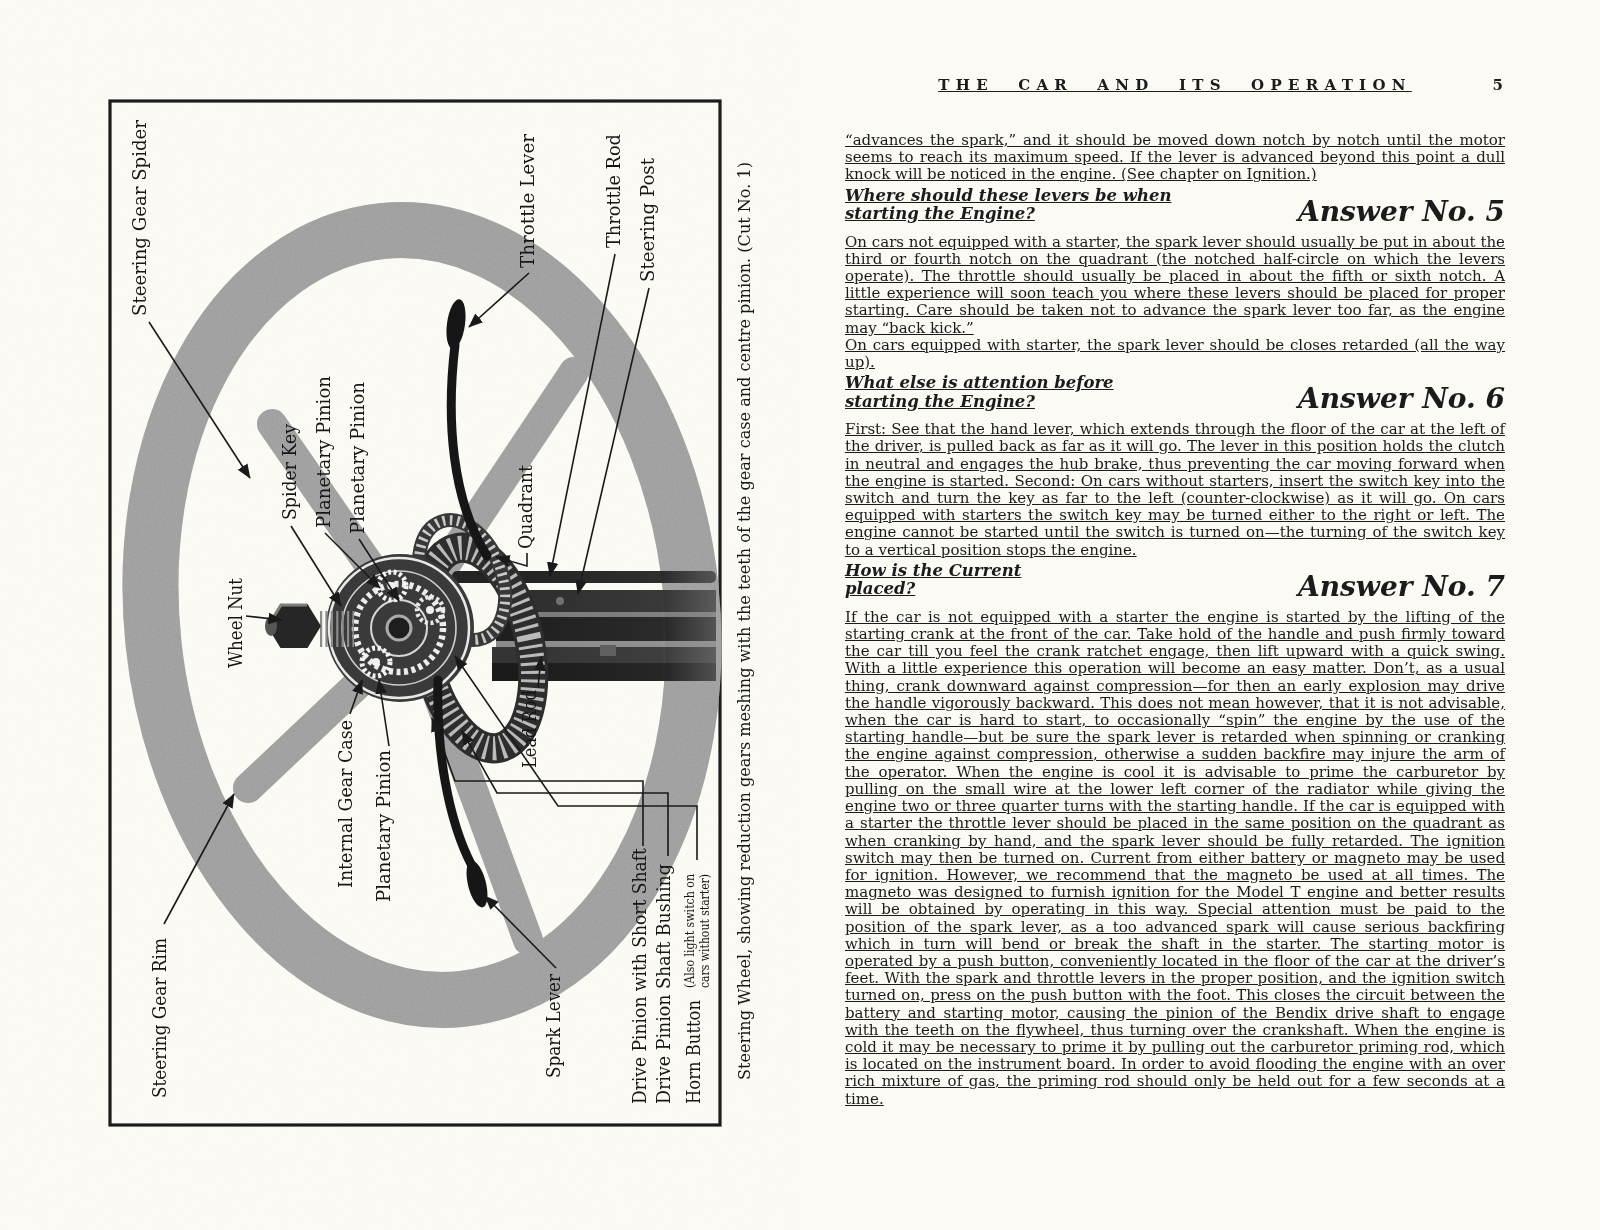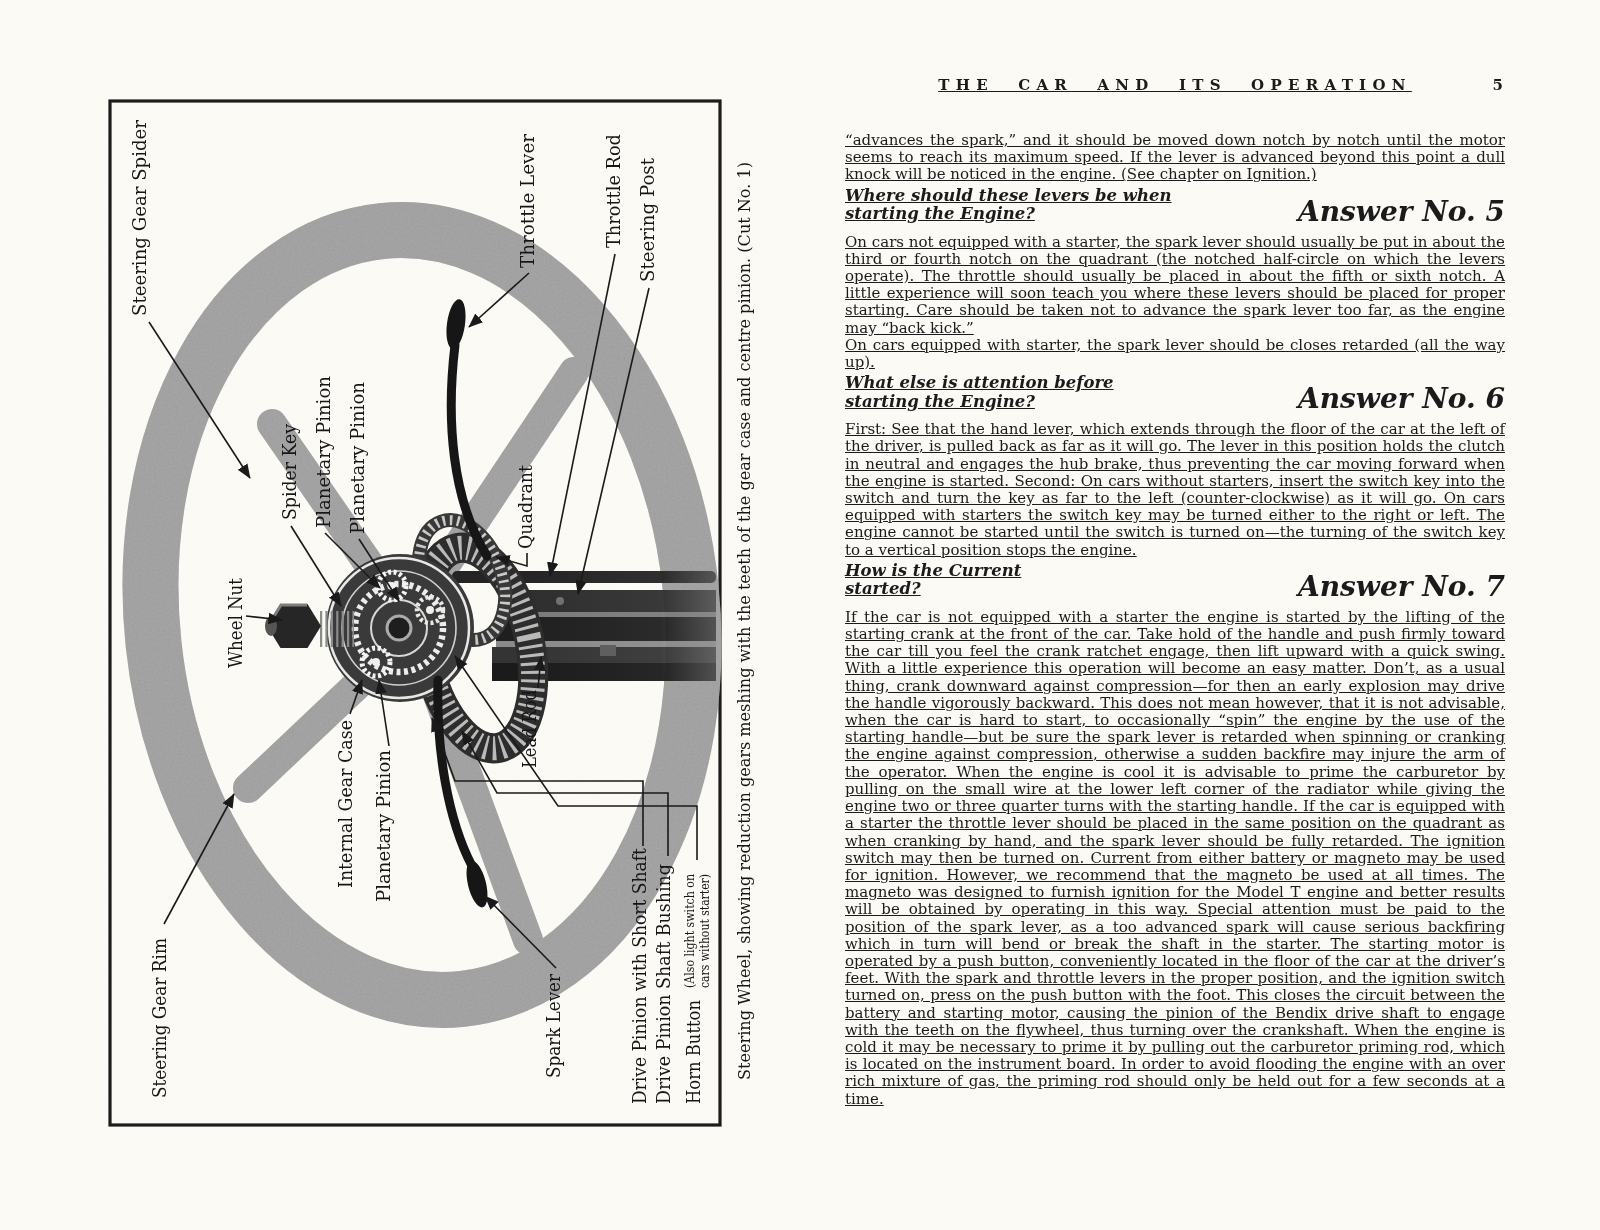--- a/index.html
+++ b/index.html
@@ -200,20 +200,20 @@
         <span>What else is attention before</span><br>
         <span>starting the Engine?</span>
       </div>
       <div class="answer">Answer No. 6</div>
     </div>
     <p class="body">First: See that the hand lever, which extends through the floor of the car at the left of the driver, is pulled back as far as it will go.  The lever in this position holds the clutch in neutral and engages the hub brake, thus preventing the car moving forward when the engine is started.  Second: On cars without starters, insert the switch key into the switch and turn the key as far to the left (counter-clockwise) as it will go.  On cars equipped with starters the switch key may be turned either to the right or left.  The engine cannot be started until the switch is turned on—the turning of the switch key to a vertical position stops the engine.</p>
 
     <div class="qhead">
       <div class="qlines">
         <span>How is the Current</span><br>
-        <span>started?</span>
+        <span>placed?</span>
       </div>
       <div class="answer">Answer No. 7</div>
     </div>
     <p class="body">If the car is not equipped with a starter the engine is started by the lifting of the starting crank at the front of the car.  Take hold of the handle and push firmly toward the car till you feel the crank ratchet engage, then lift upward with a quick swing.  With a little experience this operation will become an easy matter.  Don’t, as a usual thing, crank downward against compression—for then an early explosion may drive the handle vigorously backward.  This does not mean however, that it is not advisable, when the car is hard to start, to occasionally “spin” the engine by the use of the starting handle—but be sure the spark lever is retarded when spinning or cranking the engine against compression, otherwise a sudden backfire may injure the arm of the operator.  When the engine is cool it is advisable to prime the carburetor by pulling on the small wire at the lower left corner of the radiator while giving the engine two or three quarter turns with the starting handle.  If the car is equipped with a starter the throttle lever should be placed in the same position on the quadrant as when cranking by hand, and the spark lever should be fully retarded.  The ignition switch may then be turned on.  Current from either battery or magneto may be used for ignition.  However, we recommend that the magneto be used at all times.  The magneto was designed to furnish ignition for the Model T engine and better results will be obtained by operating in this way.  Special attention must be paid to the position of the spark lever, as a too advanced spark will cause serious backfiring which in turn will bend or break the shaft in the starter.  The starting motor is operated by a push button, conveniently located in the floor of the car at the driver’s feet.  With the spark and throttle levers in the proper position, and the ignition switch turned on, press on the push button with the foot.  This closes the circuit between the battery and starting motor, causing the pinion of the Bendix drive shaft to engage with the teeth on the flywheel, thus turning over the crankshaft.  When the engine is cold it may be necessary to prime it by pulling out the carburetor priming rod, which is located on the instrument board.  In order to avoid flooding the engine with an over rich mixture of gas, the priming rod should only be held out for a few seconds at a time.</p>
 
   </div>
 </div>
 
 </body></html>

